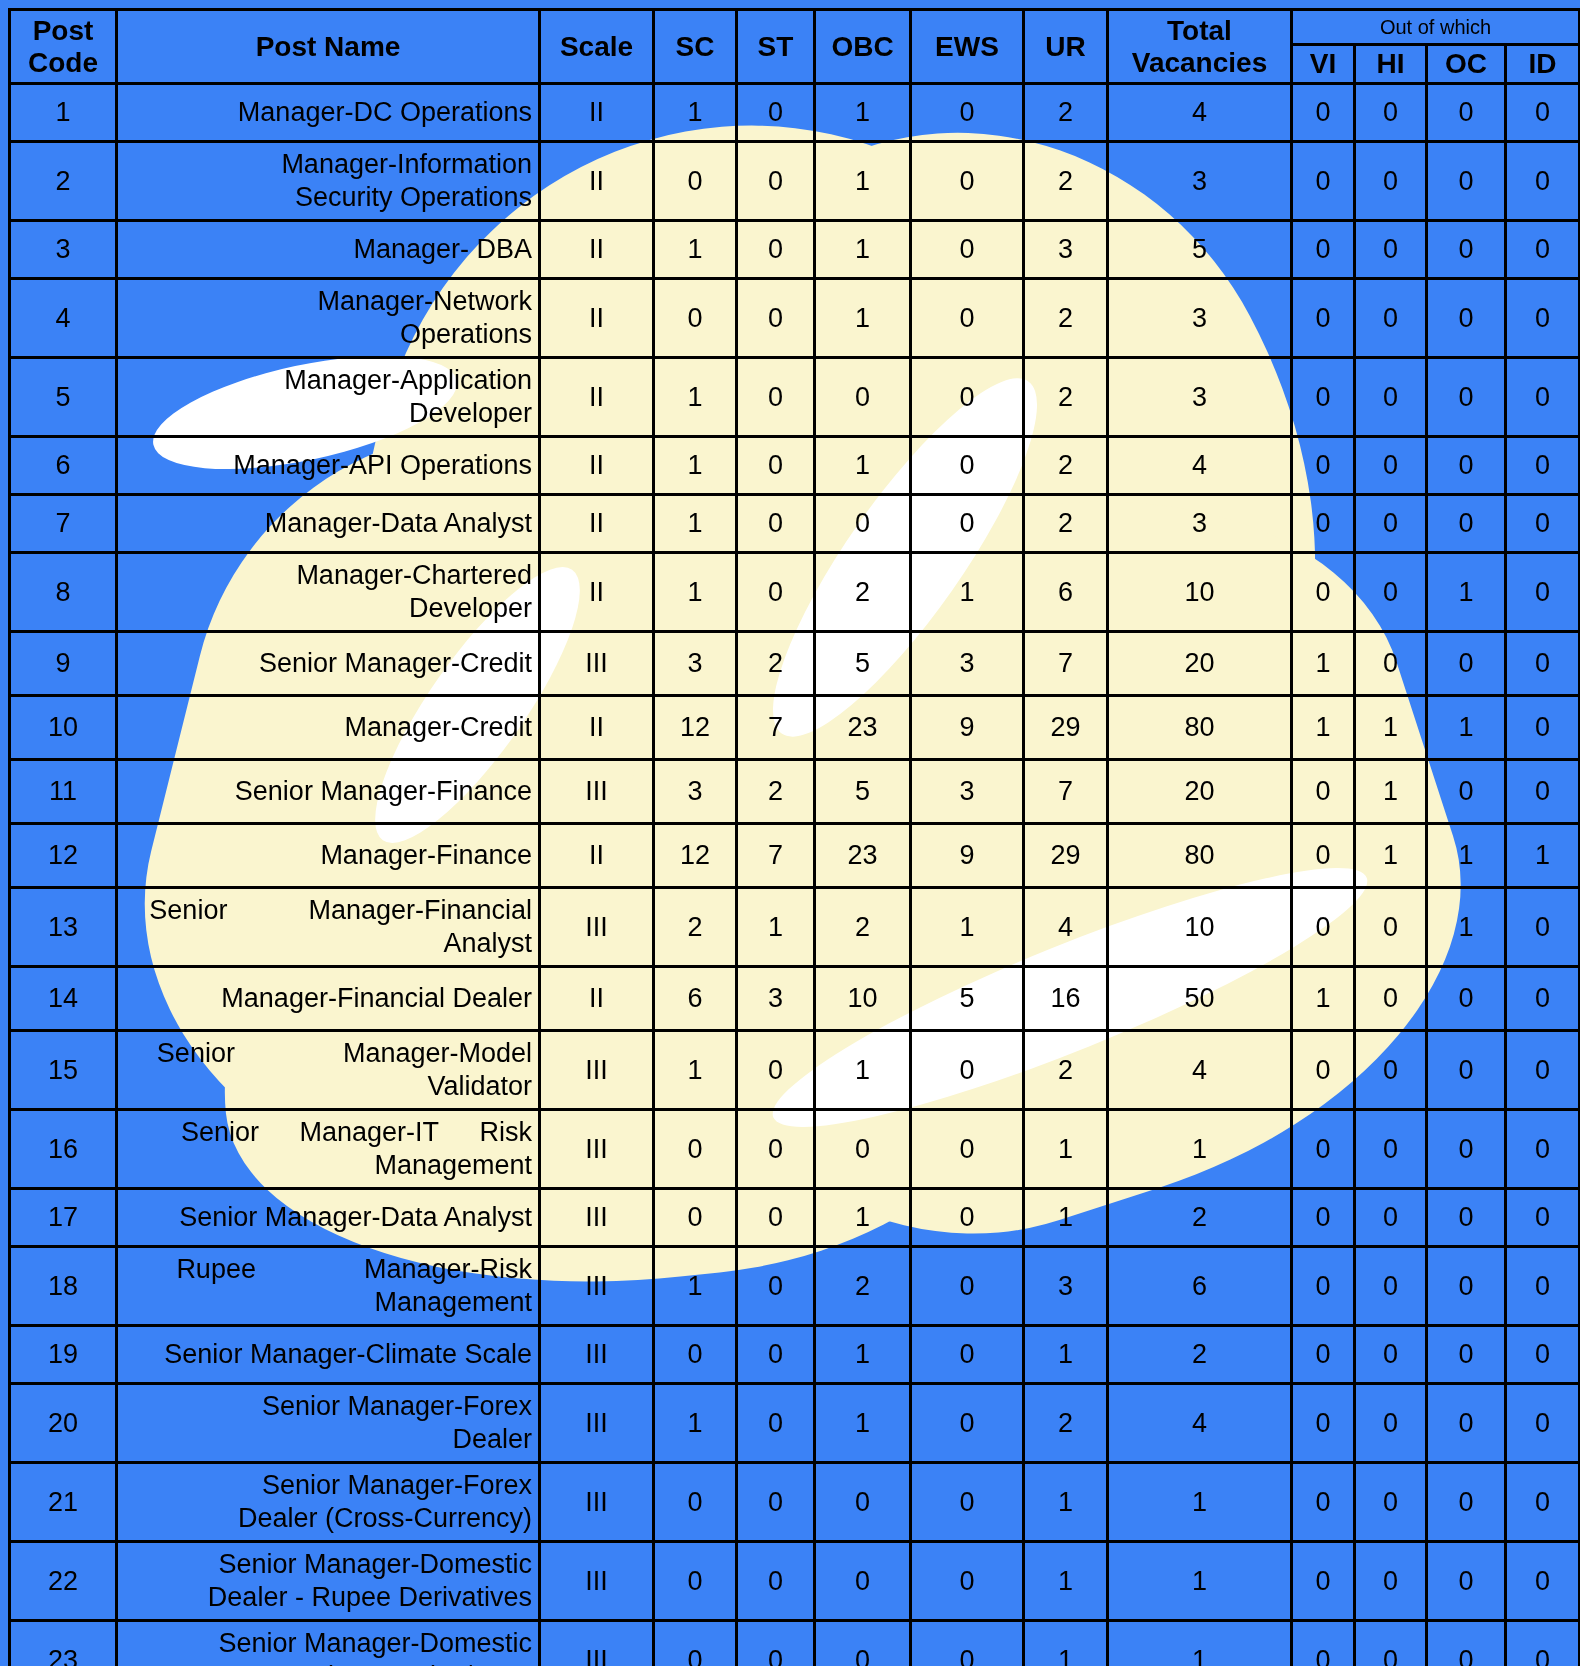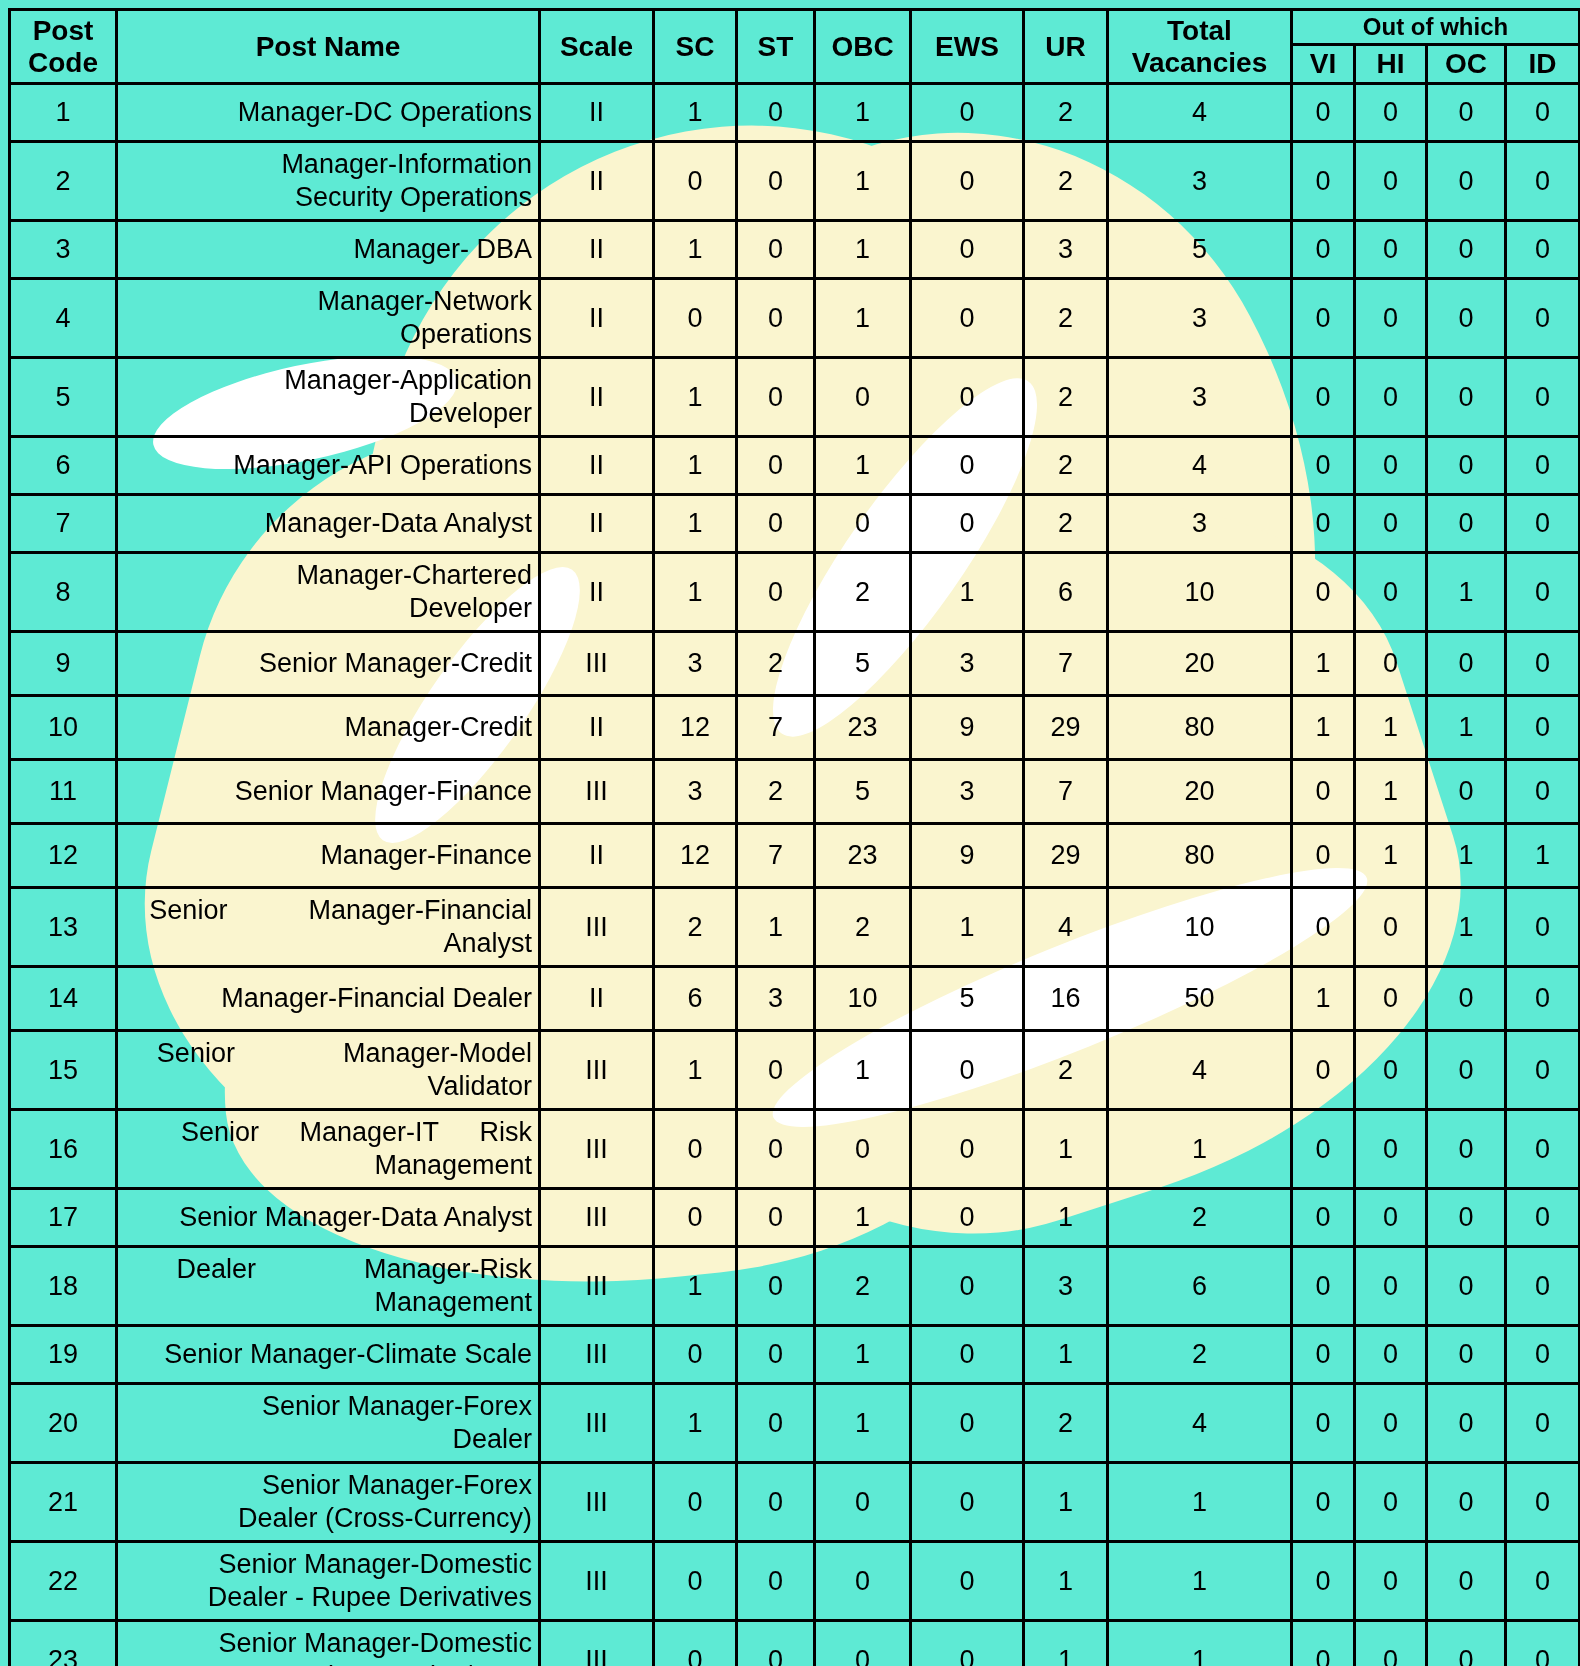--- a/index.html
+++ b/index.html
@@ -5,21 +5,21 @@
   html, body {
     margin: 0;
     padding: 0;
     background: #ffffff;
     font-family: "Liberation Sans", "DejaVu Sans", sans-serif;
   }
   #page {
     position: relative;
     width: 1580px;
     height: 1666px;
-    background: #5eead4;
+    background: #3b82f6;
     overflow: hidden;
   }
 
   
   #watermark {
     position: absolute;
     inset: 0;
     z-index: 0;
   }
   .wm-petal {
@@ -60,22 +60,22 @@
     background: transparent;
   }
   #vacancy-table thead th {
     font-size: 28px;
     font-weight: bold;
     text-align: center;
     padding: 2px 4px;
     line-height: 32px;
   }
   #vacancy-table thead th.ooh {
-    font-weight: bold;
-    font-size: 24px;
+    font-weight: normal;
+    font-size: 20px;
     line-height: 30px;
     padding: 1px 4px;
   }
   .pre { white-space: pre-line; }
   #vacancy-table tbody tr { height: 58px; }
   #vacancy-table tbody tr.tall { height: 64px; }
   #vacancy-table tbody td {
     font-size: 27px;
     text-align: center;
     padding: 5px 4px;
@@ -400,21 +400,21 @@
           <td>0</td>
           <td>1</td>
           <td>2</td>
           <td>0</td>
           <td>0</td>
           <td>0</td>
           <td>0</td>
         </tr>
         <tr>
           <td>18</td>
-          <td class="name">Dealer    Manager-Risk
+          <td class="name">Rupee    Manager-Risk
 Management</td>
           <td>III</td>
           <td>1</td>
           <td>0</td>
           <td>2</td>
           <td>0</td>
           <td>3</td>
           <td>6</td>
           <td>0</td>
           <td>0</td>

